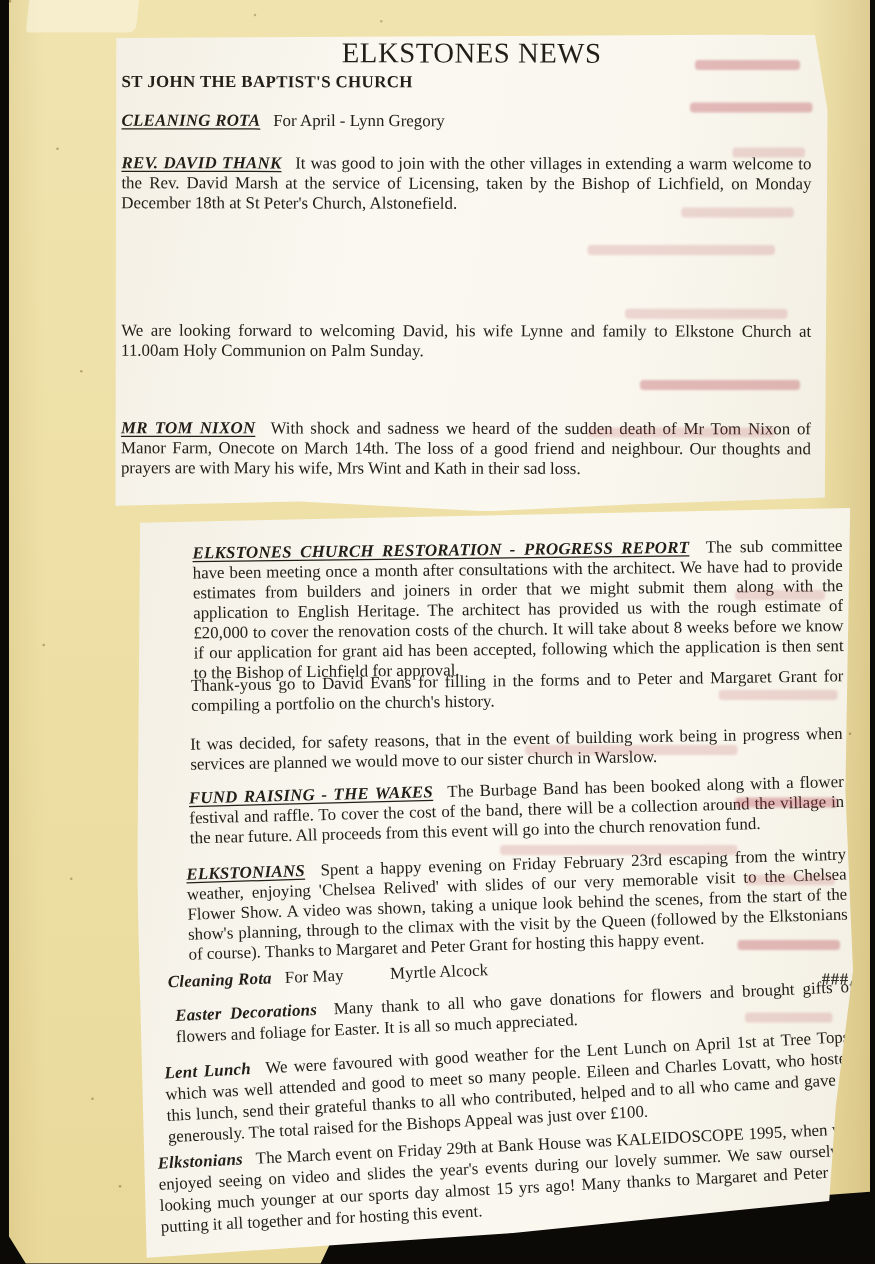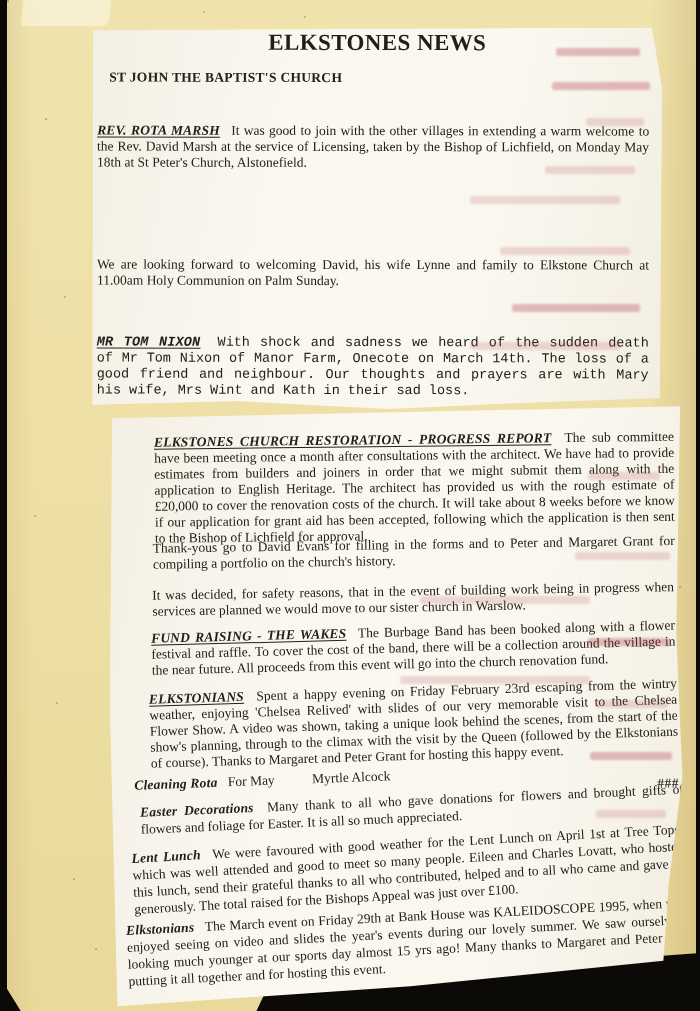--- a/index.html
+++ b/index.html
@@ -53,24 +53,24 @@
   .para{
     position:absolute;margin:0;
     font-size:13.5px;line-height:16px;text-align:justify;
     transform-origin:left center;
   }
   .para.loose{line-height:17px;}
   .head{font-weight:bold;font-style:italic;margin-right:7px;letter-spacing:.2px;}
   .u{text-decoration:underline;text-underline-offset:2px;}
   .title{
     position:absolute;left:0;top:3px;width:100%;margin:0;
-    text-align:center;font-size:23px;font-weight:bold;letter-spacing:.4px;color:#211d18;
+    text-align:center;font-size:23px;font-weight:normal;letter-spacing:.4px;color:#211d18;
   }
   .subhead{
-    position:absolute;margin:12px;font-size:13.5px;font-weight:bold;letter-spacing:.3px;
+    position:absolute;margin:0;font-size:13.5px;font-weight:bold;letter-spacing:.3px;
   }
   .rotaline{position:absolute;font-size:13.5px;}
   .rotaline .name{margin-left:34px;}
   .hashmark{position:absolute;font-weight:bold;font-size:13.5px;letter-spacing:.5px;color:#33302a;}
   .smudge{
     position:absolute;height:8px;border-radius:3px;
     background:rgba(186,80,88,.20);filter:blur(1px);
   }
   .smudge.d{background:rgba(180,62,74,.33);}
 </style>
@@ -82,33 +82,37 @@
   <div class="book-page">
     <div class="top-patch"></div>
     <div class="speckles"></div>
   </div>
 
   <div class="paper paper1">
     <h1 class="title">ELKSTONES NEWS</h1>
 
     <h2 class="subhead" style="left:6px;top:31px;">ST JOHN THE BAPTIST'S CHURCH</h2>
 
+    <p class="para" style="left:6px;top:62px;width:552px;">
+      <span class="head u">CLEANING ROTA</span>
+      <span>For April - Lynn Gregory</span>
+    </p>
 
     <p class="para" style="left:6px;top:96px;width:552px;">
-      <span class="head u">REV. ROTA MARSH</span>
-      <span>It was good to join with the other villages in extending a warm welcome to the Rev. David Marsh at the service of Licensing, taken by the Bishop of Lichfield, on Monday May 18th at St Peter's Church, Alstonefield.</span>
+      <span class="head u">REV. DAVID THANK</span>
+      <span>It was good to join with the other villages in extending a warm welcome to the Rev. David Marsh at the service of Licensing, taken by the Bishop of Lichfield, on Monday December 18th at St Peter's Church, Alstonefield.</span>
     </p>
 
 
     <p class="para" style="left:6px;top:206px;width:552px;margin-top:24px;">
       <span>We are looking forward to welcoming David, his wife Lynne and family to Elkstone Church at 11.00am Holy Communion on Palm Sunday.</span>
     </p>
 
 
-    <p class="para" style="left:6px;top:308px;width:552px;font-family:Liberation Mono, monospace;">
+    <p class="para" style="left:6px;top:308px;width:552px;">
       <span class="head u">MR TOM NIXON</span>
       <span>With shock and sadness we heard of the sudden death of Mr Tom Nixon of Manor Farm, Onecote on March 14th.  The loss of a good friend and neighbour.  Our thoughts and prayers are with Mary his wife, Mrs Wint and Kath in their sad loss.</span>
     </p>
   </div>
 
   <div class="paper paper2">
 
     <p class="para" style="left:46px;top:27px;width:520px;transform:rotate(-.3deg);">
       <span class="head u">ELKSTONES CHURCH RESTORATION - PROGRESS REPORT</span>
       <span>The sub committee have been meeting once a month after consultations with the architect.  We have had to provide estimates from builders and joiners in order that we might submit them along with the application to English Heritage. The architect has provided us with the rough estimate of £20,000 to cover the renovation costs of the church.  It will take about 8 weeks before we know if our application for grant aid has been accepted, following which the application is then sent to the Bishop of Lichfield for approval.</span>

